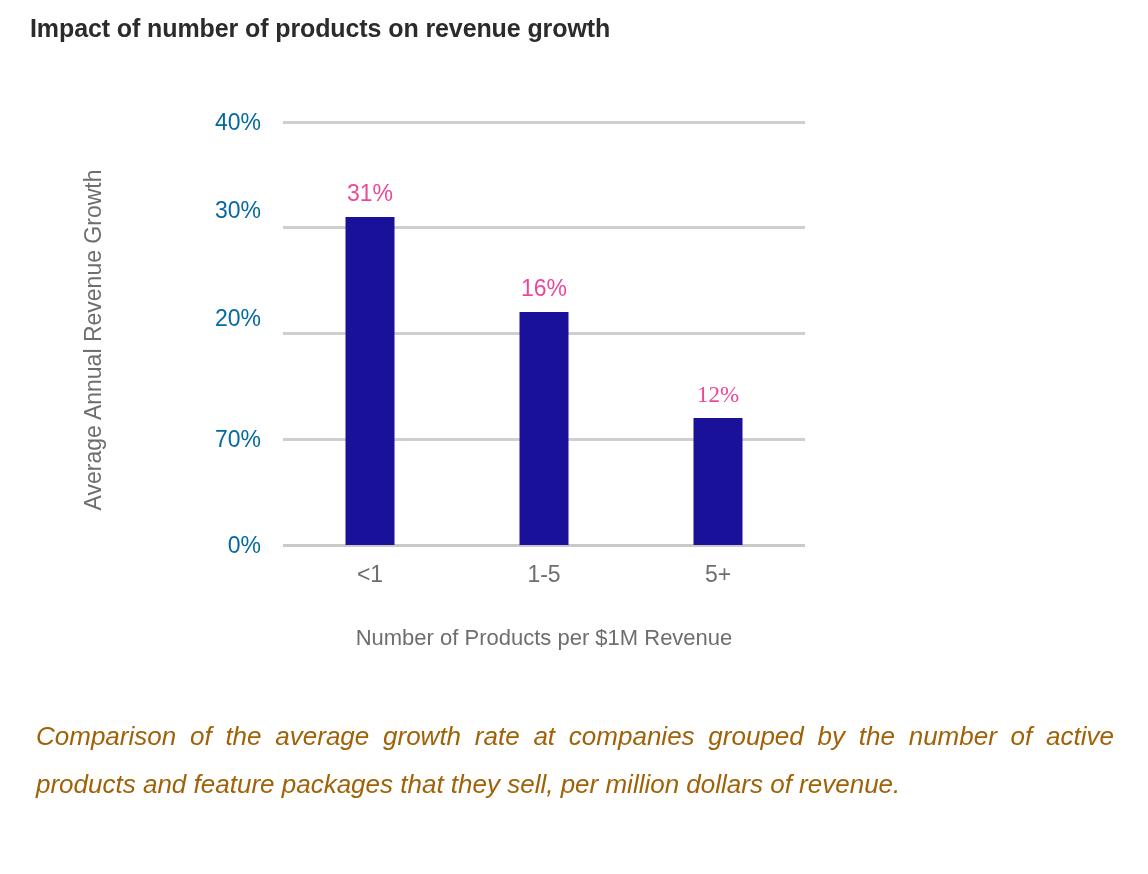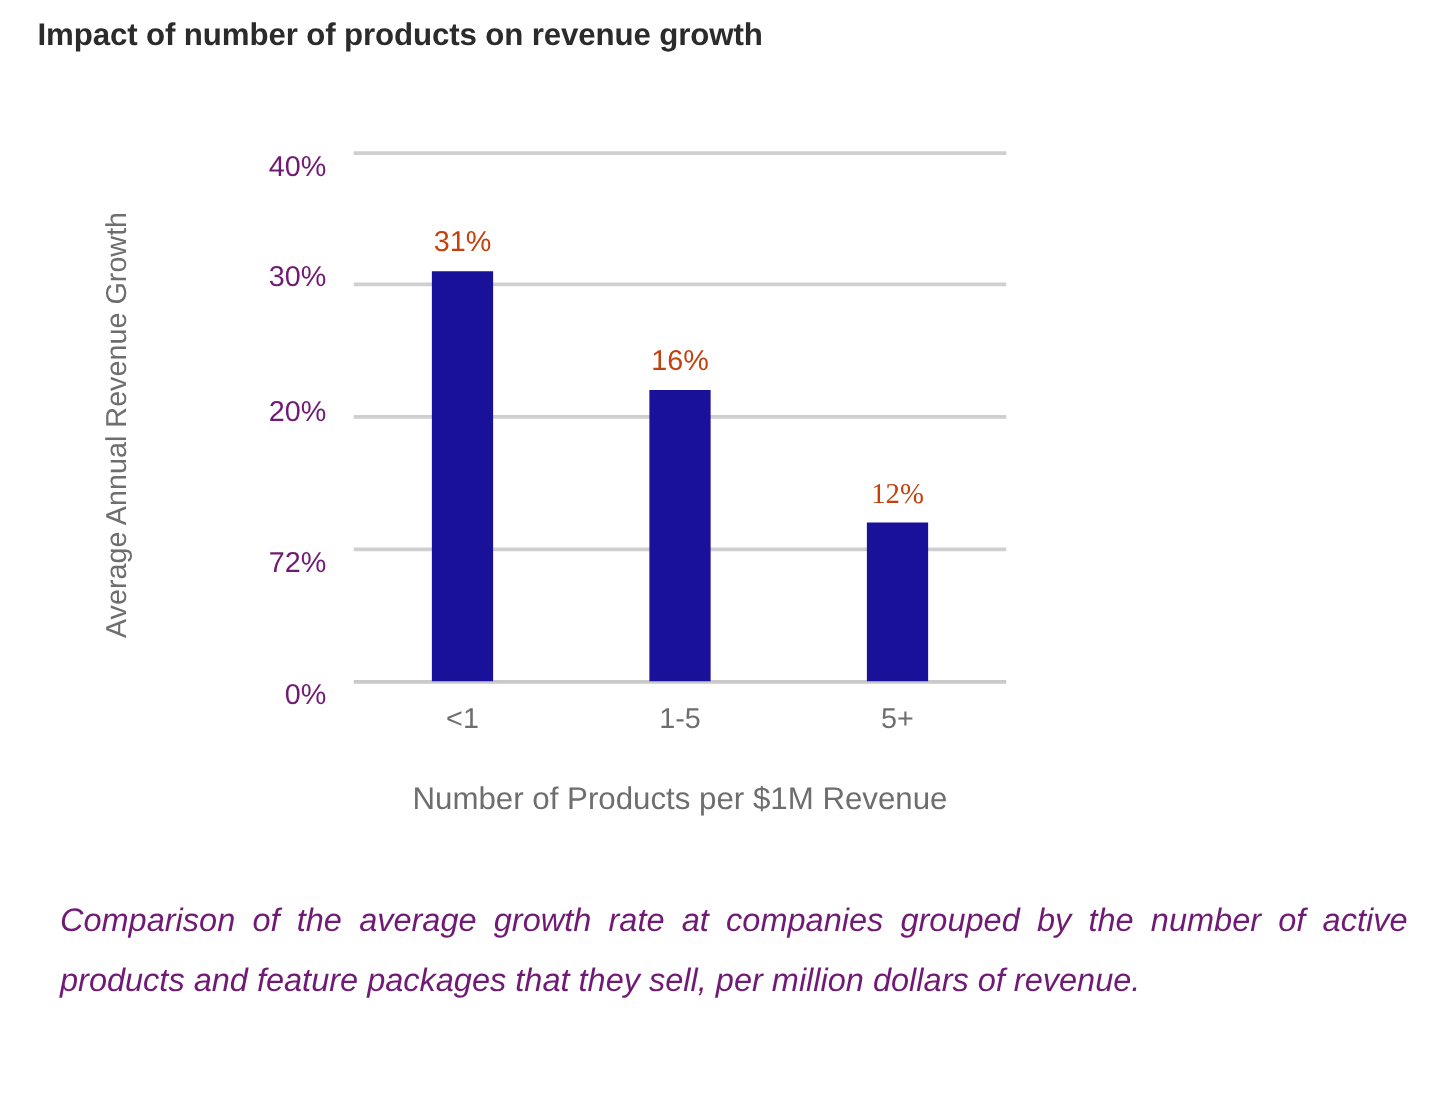--- a/index.html
+++ b/index.html
@@ -80,94 +80,93 @@
   .gridline.baseline {
     background: #c9c9c9;
   }
 
   .y-tick-label {
     position: absolute;
     right: 100%;
     margin-right: 22px;
     transform: translateY(-50%);
     font-size: 23px;
-    color: #701a75;
+    color: #0369a1;
     white-space: nowrap;
     text-align: center;
-    margin-top: 11px;
   }
 
   .bar {
     position: absolute;
     bottom: 0;
     width: 49px;
     background: #1a119b;
     transform: translateX(-50%);
   }
 
   .bar-value {
     position: absolute;
     transform: translate(-50%, -100%);
     font-size: 23px;
-    color: #c2410c;
+    color: #ec4899;
     white-space: nowrap;
     margin-top: -10px;
   }
 
   .x-tick-label {
     position: absolute;
     top: 100%;
     margin-top: 16px;
     transform: translateX(-50%);
     font-size: 23px;
     color: #6e6e6e;
     white-space: nowrap;
   }
 
   .x-axis-title {
     position: absolute;
     left: 283px;
     width: 522px;
     top: 530px;    
     text-align: center;
-    font-size: 25px;
+    font-size: 22px;
     color: #6e6e6e;
     white-space: nowrap;
   }
 
   
   .caption {
     position: absolute;
-    left: 48px;
+    left: 36px;
     top: 712px;
     width: 1078px;
     font-size: 26px;
     line-height: 48px;
     font-style: italic;
-    color: #701a75;
+    color: #a16207;
     text-align: justify;
   }
   .caption > span { display: inline; }
 </style>
 </head>
 <body>
 
 <div id="page">
 
   <div class="fig-title">Impact of number of products on revenue growth</div>
 
   <div class="chart-region">
 
     <div class="y-axis-title">Average Annual Revenue Growth</div>
 
     <div class="plot" id="plot">
         <div class="gridline baseline" style="top: 421.5px;"></div>
         <div class="y-tick-label" style="top: 423px;">0%</div>
         <div class="gridline" style="top: 315.75px;"></div>
-        <div class="y-tick-label" style="top: 317.25px;">72%</div>
+        <div class="y-tick-label" style="top: 317.25px;">70%</div>
         <div class="gridline" style="top: 210px;"></div>
         <div class="y-tick-label" style="top: 196px;">20%</div>
         <div class="gridline" style="top: 104.25px;"></div>
         <div class="y-tick-label" style="top: 88px;">30%</div>
         <div class="gridline" style="top: -1.5px;"></div>
         <div class="y-tick-label" style="top: 0px;">40%</div>
         <div class="bar" style="left: 87px; height: 327.825px; background: rgb(26, 17, 155);"></div>
         <div class="bar-value" style="left: 87px; top: 95.175px;">31%</div>
         <div class="x-tick-label" style="left: 87px;">&lt;1</div>
         <div class="bar" style="left: 261px; height: 232.65px; background: rgb(26, 17, 155);"></div>

